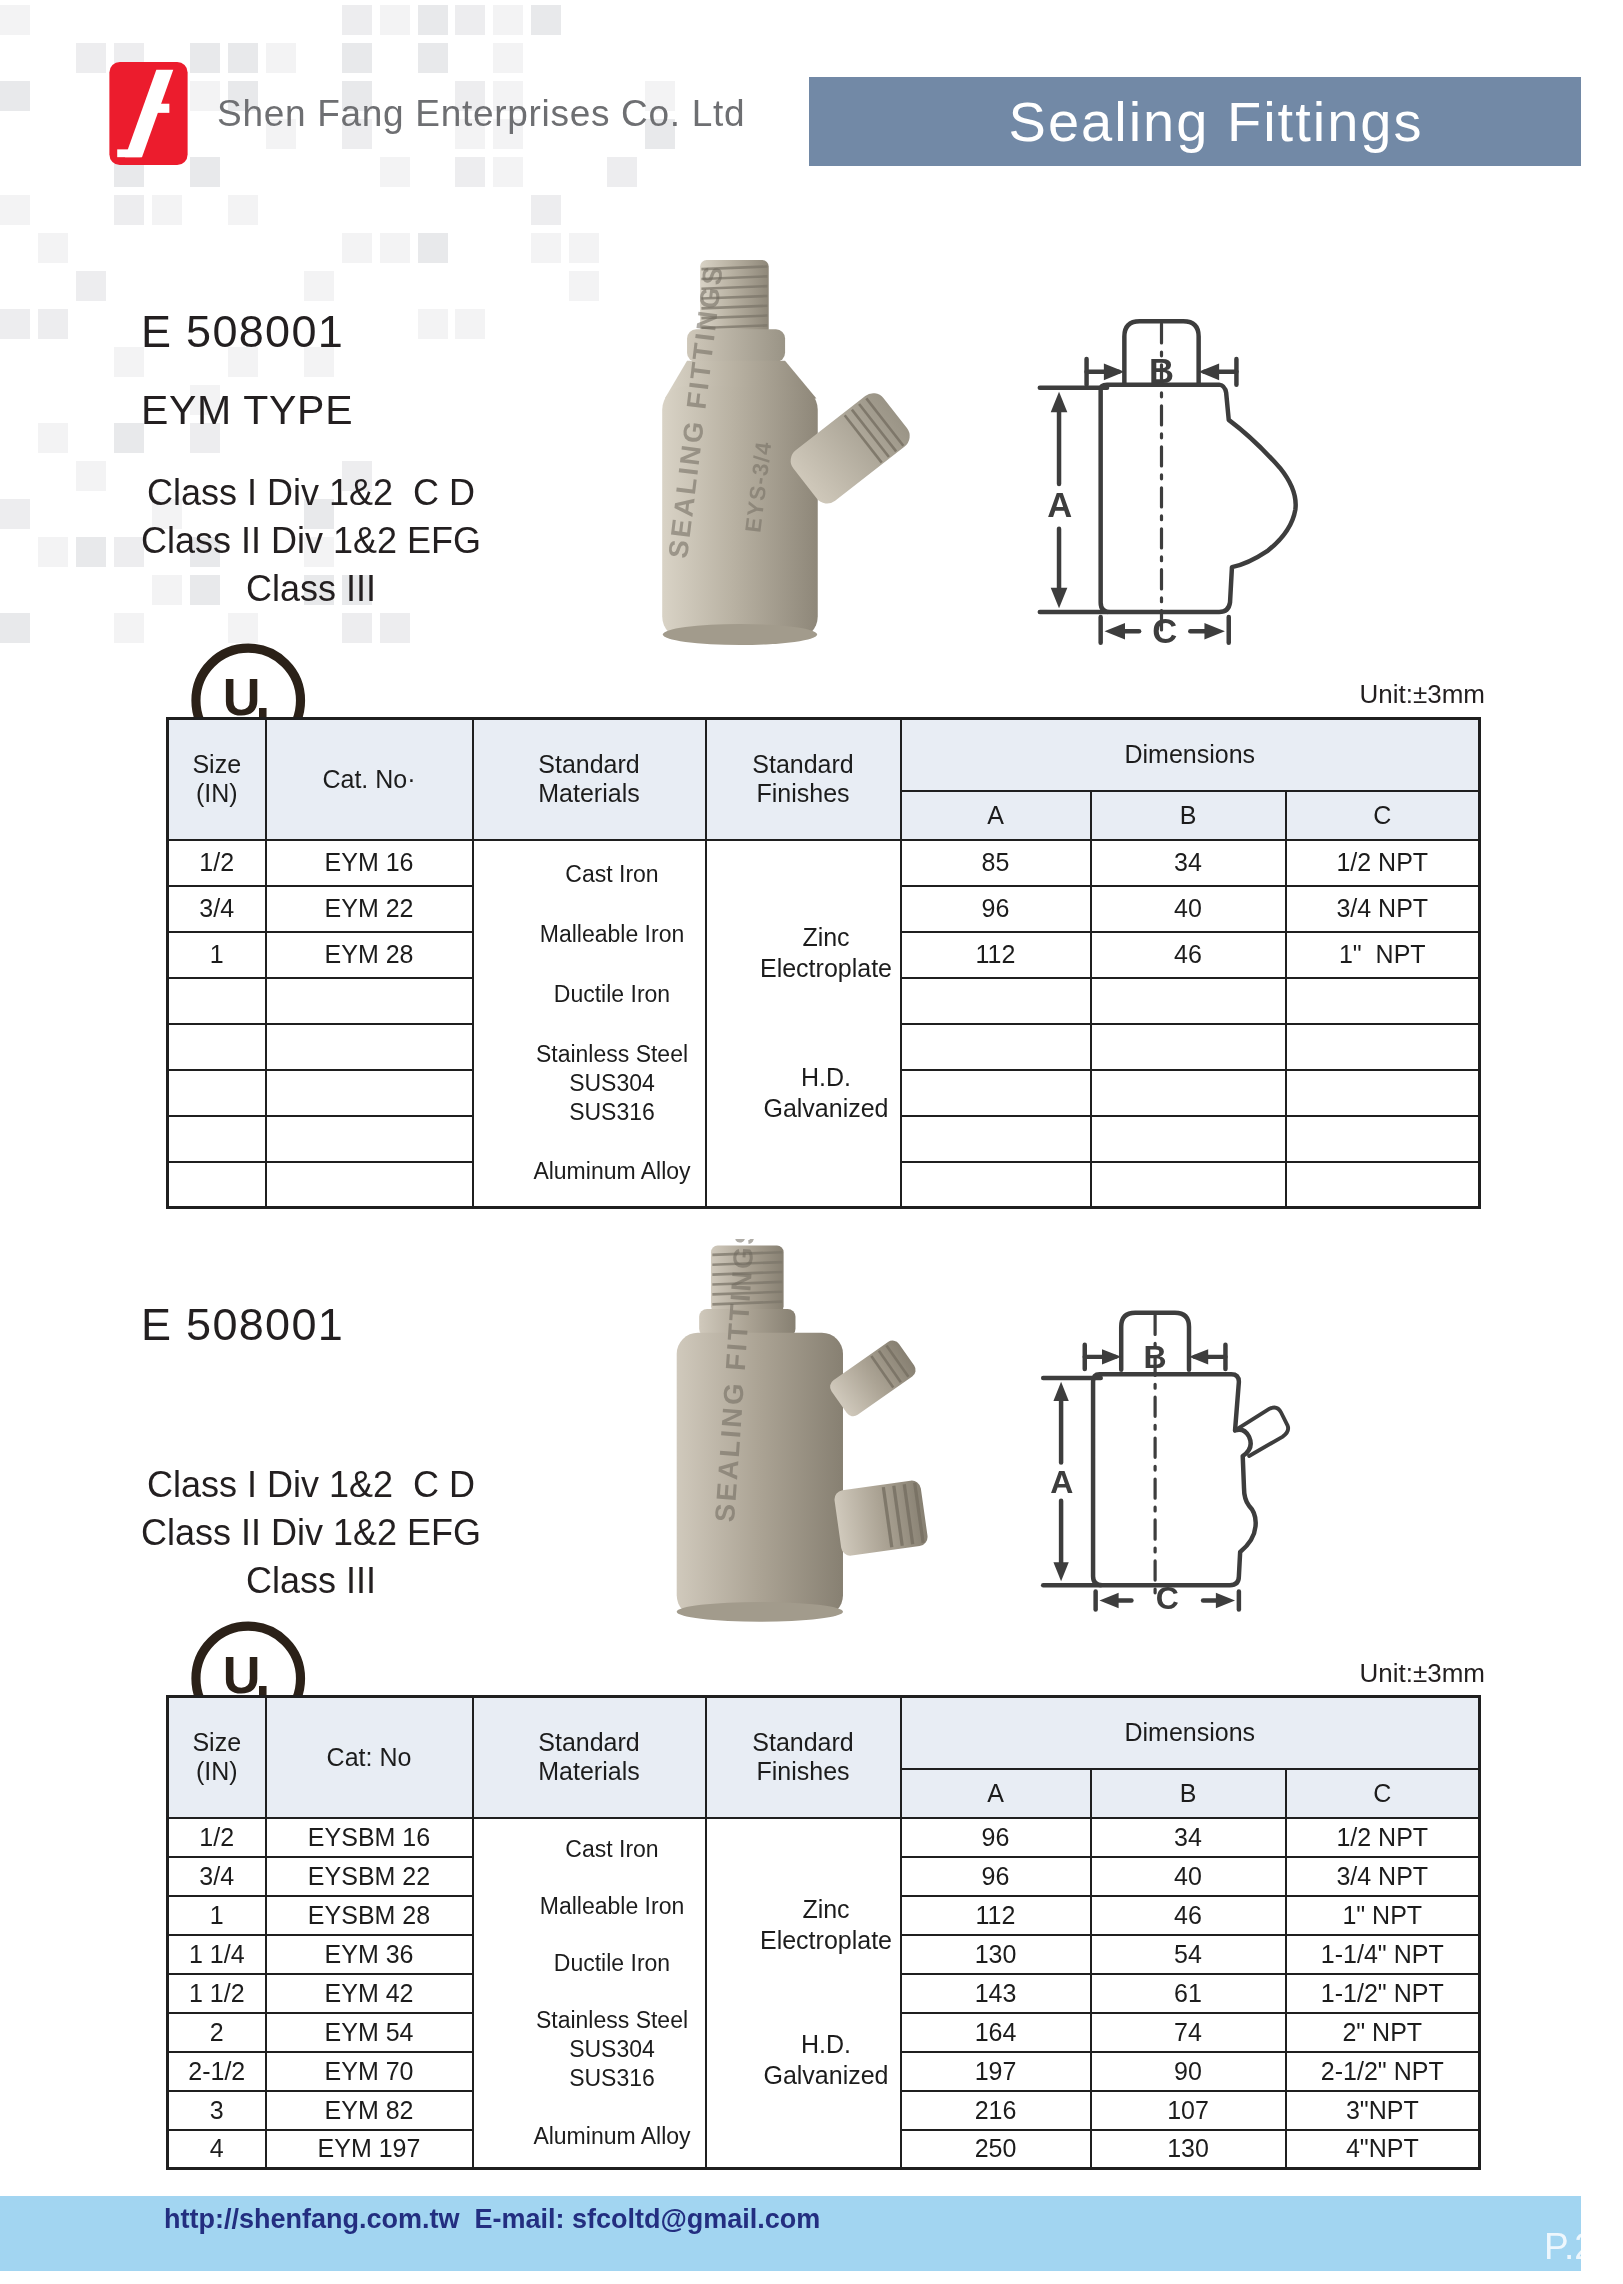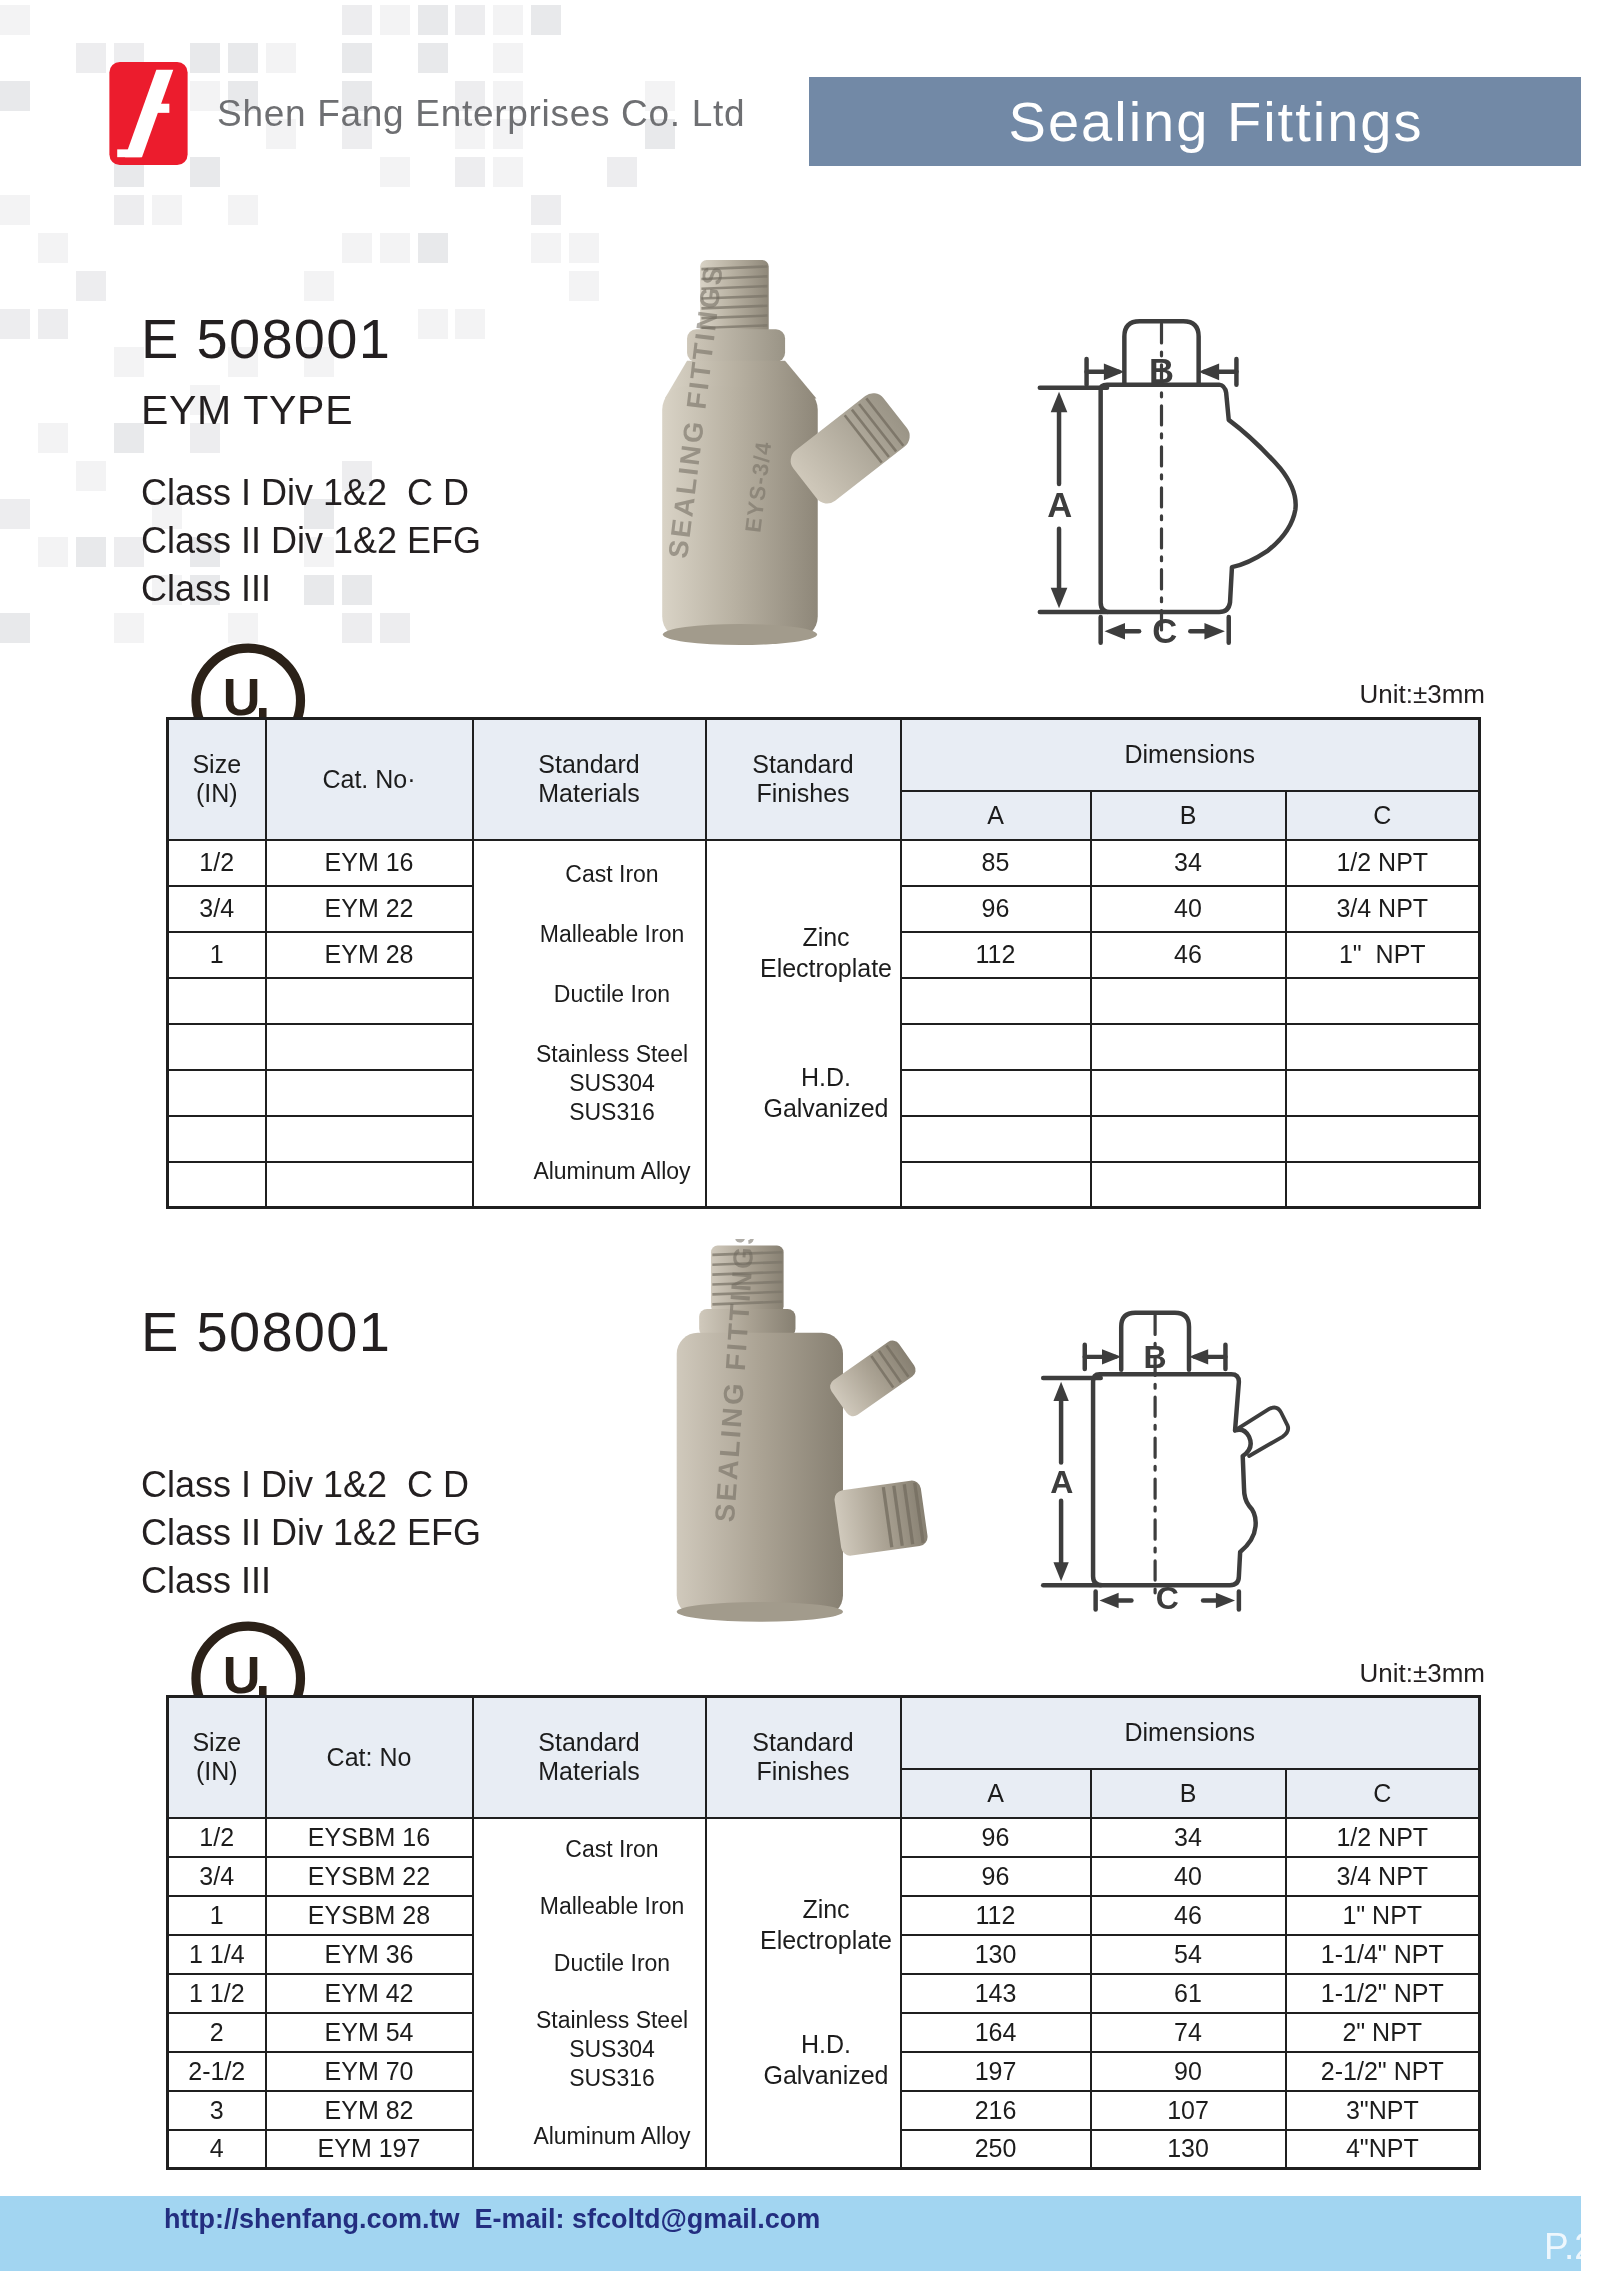--- a/index.html
+++ b/index.html
@@ -12,23 +12,23 @@
 
   
   .logo{position:absolute;left:109px;top:62px;width:79px;height:103px;z-index:2;}
   .company{position:absolute;left:217px;top:93px;font-size:37px;color:#6e6f72;
            letter-spacing:0.7px;z-index:2;white-space:nowrap;}
   .banner{position:absolute;left:809px;top:77px;width:814px;height:89px;z-index:2;
           display:flex;align-items:center;justify-content:center;}
   .banner span{color:#ffffff;font-size:56px;letter-spacing:2px;white-space:nowrap;}
 
   
-  .code{position:absolute;font-size:56px;letter-spacing:1.3px;z-index:2;}
+  .code{position:absolute;font-size:45px;letter-spacing:1.3px;z-index:2;}
   .ptype{position:absolute;font-size:41px;letter-spacing:0.7px;z-index:2;white-space:nowrap;}
-  .classes{position:absolute;font-size:36px;line-height:48px;z-index:2;white-space:pre-line;}
+  .classes{position:absolute;font-size:36px;line-height:48px;z-index:2;white-space:pre-line;text-align:center;}
   .ulmark{position:absolute;z-index:2;}
   .photo{position:absolute;z-index:1;}
   .diagram{position:absolute;z-index:1;}
   .unit{position:absolute;width:275px;text-align:right;font-size:26px;z-index:2;}
 
   
   .spec-table{position:absolute;border-collapse:collapse;table-layout:fixed;z-index:2;
               background:#fff;border:3.3px solid #1f1f1f;}
   .spec-table th,.spec-table td{border:2px solid #1f1f1f;text-align:center;vertical-align:middle;
               font-size:25px;color:#1c1c1c;overflow:hidden;white-space:pre-line;padding:0;}

